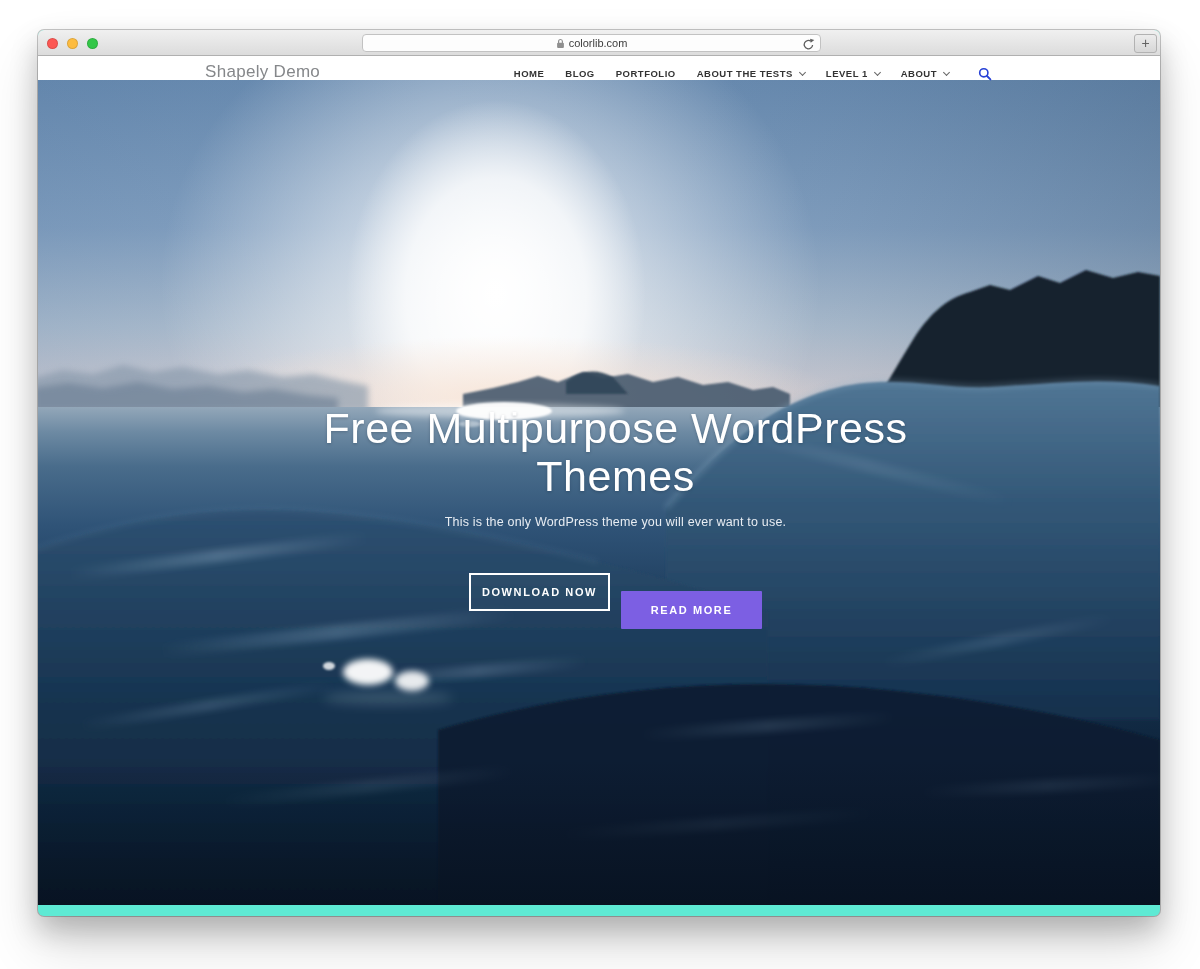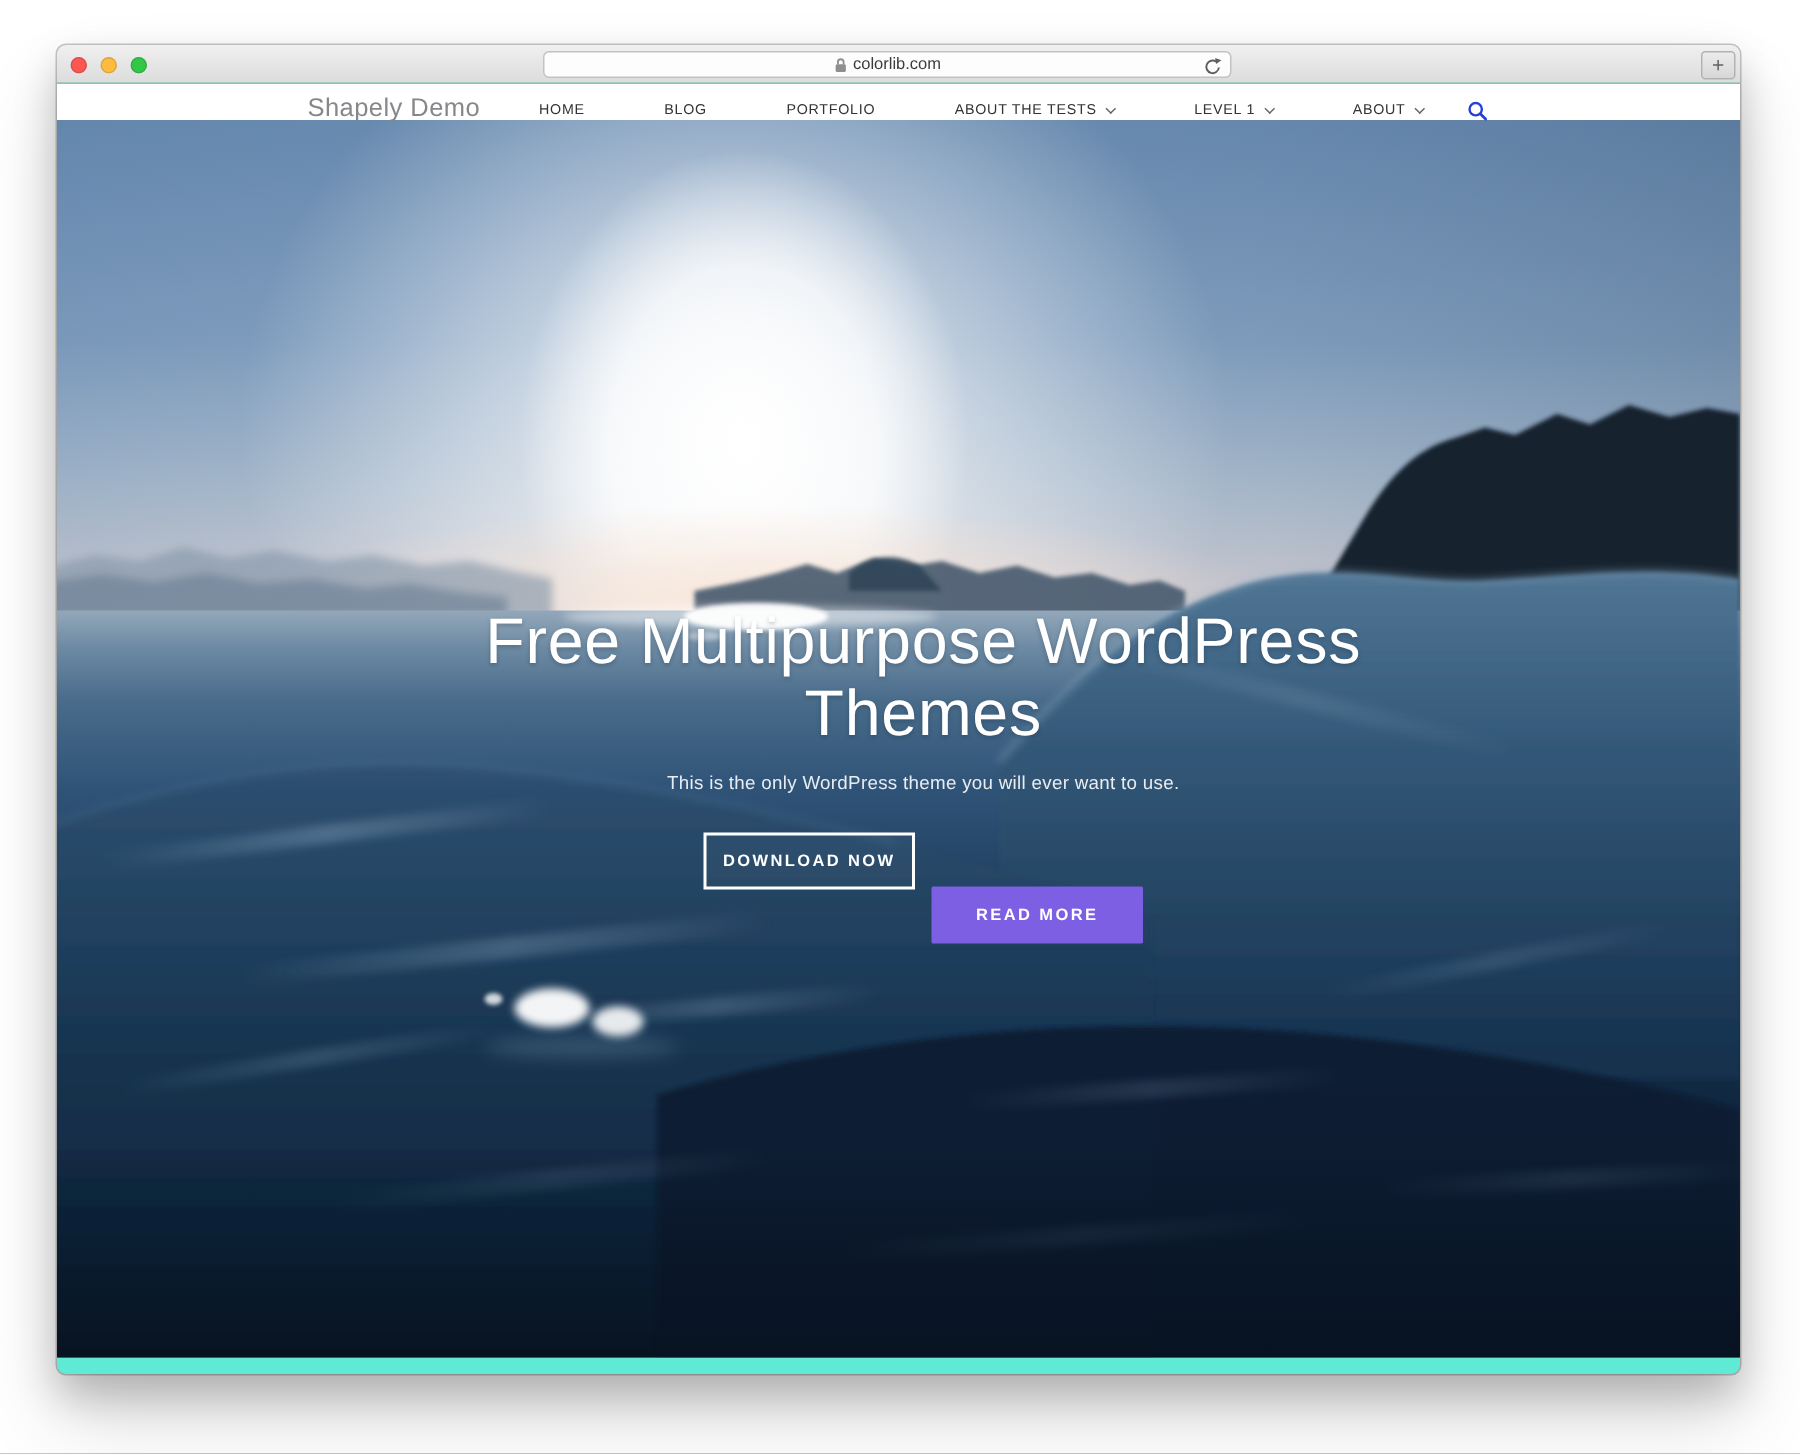--- a/index.html
+++ b/index.html
@@ -49,39 +49,39 @@
   .logo {
     position:absolute; left:167px; top:6px;
     font-size:17px; color:#85878a; letter-spacing:.3px; font-weight:400;
   }
   .menu {
     position:absolute; right:168px; top:0; height:35px;
     display:flex; align-items:center; gap:21px;
   }
   .menu-item {
     display:flex; align-items:center;
-    font-size:9.5px; font-weight:400; color:#333; letter-spacing:.5px;
-    cursor:pointer; white-space:nowrap;margin-left:32px;
+    font-size:9.5px; font-weight:700; color:#333; letter-spacing:.5px;
+    cursor:pointer; white-space:nowrap;
   }
   .chev {
     width:5px; height:5px; border-right:1.4px solid #666; border-bottom:1.4px solid #666;
     transform:rotate(45deg); margin-left:7px; margin-top:-3px;
   }
   .search-btn { margin-left:8px; display:flex; align-items:center; cursor:pointer; }
 
   
   .hero { position:relative; width:1122px; height:825px; overflow:hidden; background:#0c2236; }
   .hero svg.scene { position:absolute; left:0; top:0; width:100%; height:100%; }
   .hero-inner { position:absolute; inset:0; text-align:center; color:#fff; z-index:3;padding-left:33px; }
   .hero-title {
     padding-top:324px; font-size:43px; font-weight:300; line-height:1.12;
     letter-spacing:.5px; text-shadow:0 1px 3px rgba(10,25,40,.25);
   }
   .hero-sub { margin-top:15px; font-size:12.5px; color:#e8edf3; letter-spacing:.2px; }
-  .btn-row { margin-top:26px; display:flex; justify-content:center; gap:11px; }
+  .btn-row { margin-top:26px; display:flex; justify-content:center; gap:11px;align-items:center; }
   .btn {
     width:141px; height:38px; display:flex; align-items:center; justify-content:center;
     font-size:11px; font-weight:700; letter-spacing:1.6px; color:#fff; cursor:pointer;
   }
   .btn.outline { border:2px solid #fff; background:rgba(255,255,255,.03); }
   .btn.solid   { background:var(--accent); border:none; border-radius:1px;margin-top:36px; }
 </style>
 </head>
 <body>
 

